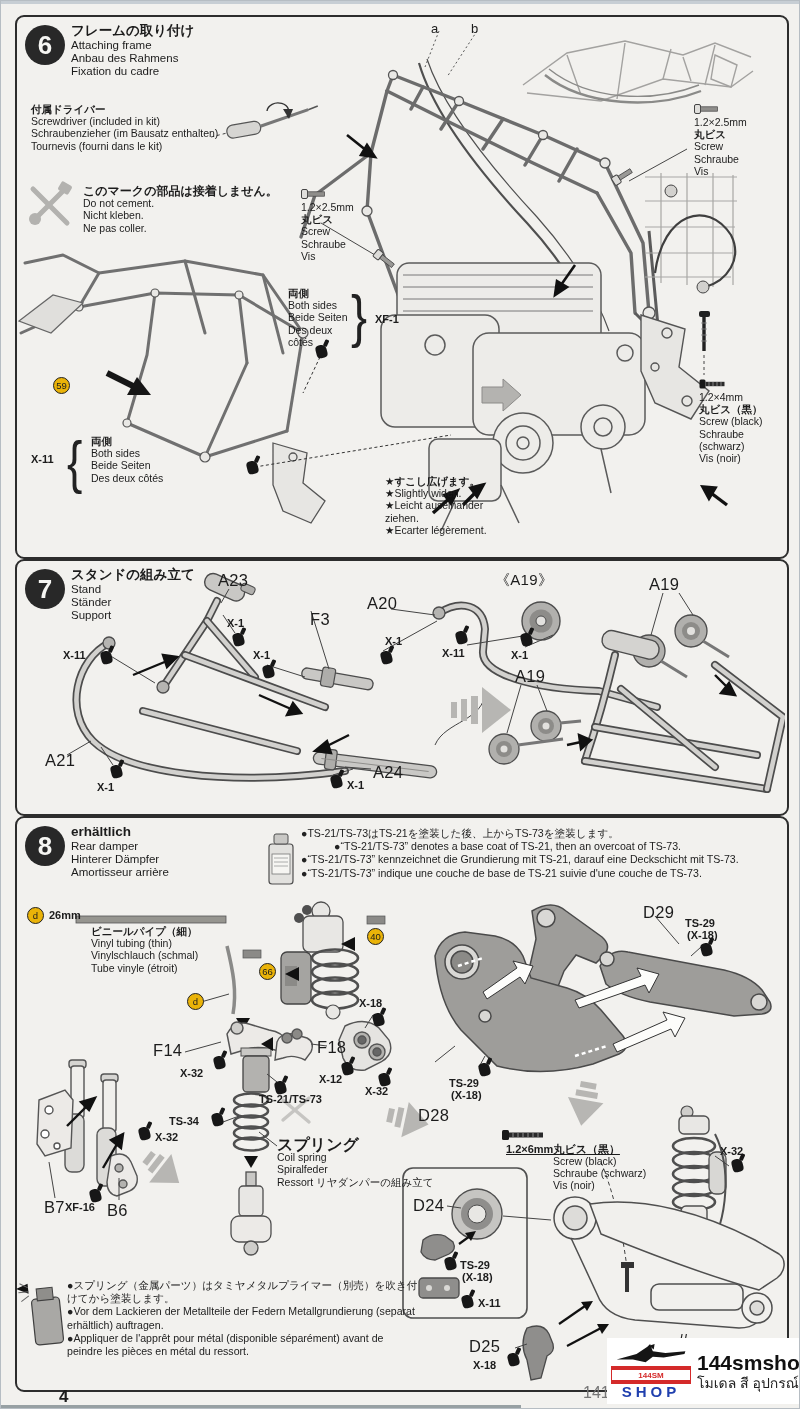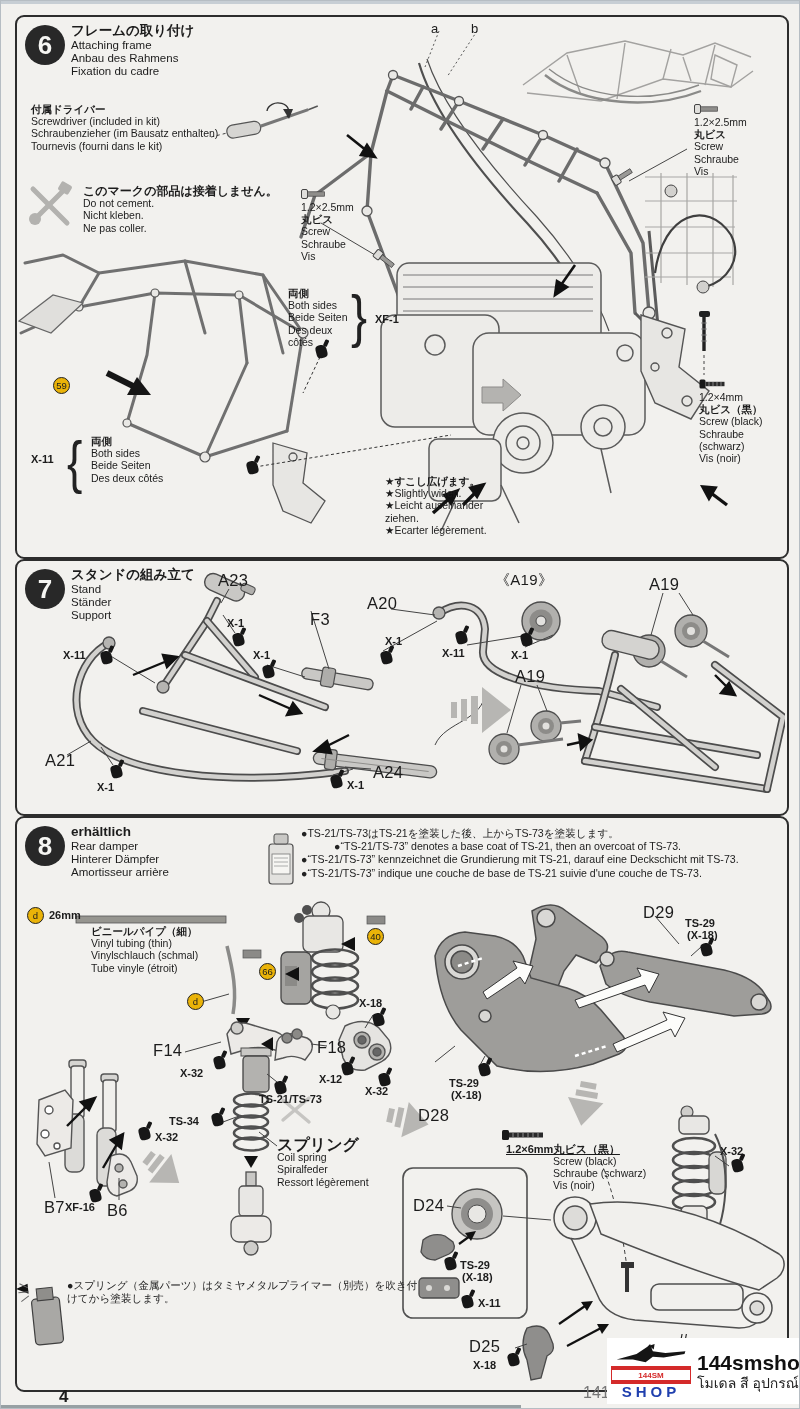--- a/index.html
+++ b/index.html
@@ -676,21 +676,21 @@
   <div class="pl" style="left:258px;top:1092px;">TS-21/TS-73</div>
   <span class="picon" style="left:211px;top:1112px;"></span>
   <div class="pl" style="left:168px;top:1114px;">TS-34</div>
   <span class="picon" style="left:138px;top:1126px;"></span>
   <div class="pl" style="left:154px;top:1130px;">X-32</div>
 
   <div class="lb" style="left:276px;top:1138px;">
     <span class="jb" style="font-size:16px;">スプリング</span>
     <span>Coil spring</span>
     <span>Spiralfeder</span>
-    <span>Ressort légèrement</span>
+    <span>Ressort リヤダンパーの組み立て</span>
   </div>
 
   <div class="part" style="left:43px;top:1197px;">B7</div>
   <span class="picon" style="left:89px;top:1188px;"></span>
   <div class="pl" style="left:64px;top:1200px;">XF-16</div>
   <div class="part" style="left:106px;top:1200px;">B6</div>
 
   <div class="part" style="left:642px;top:902px;">D29</div>
   <div class="pl" style="left:684px;top:916px;">TS-29</div>
   <div class="pl" style="left:686px;top:928px;">(X-18)</div>
@@ -718,20 +718,22 @@
   <div class="pl" style="left:477px;top:1296px;">X-11</div>
 
   <div class="part" style="left:468px;top:1336px;">D25</div>
   <div class="pl" style="left:472px;top:1358px;">X-18</div>
   <span class="picon" style="left:507px;top:1352px;"></span>
 
   <div class="part ital" style="left:679px;top:1328px;font-size:13px;">u</div>
 
   <div class="note" style="left:66px;top:1278px;width:352px;">
     <span style="display:block;">●スプリング（金属パーツ）はタミヤメタルプライマー（別売）を吹き付けてから塗装します。</span>
+    <span style="display:block;">●Vor dem Lackieren der Metallteile der Federn Metallgrundierung (separat erhältlich) auftragen.</span>
+    <span style="display:block;">●Appliquer de l'apprêt pour métal (disponible séparément) avant de peindre les pièces en métal du ressort.</span>
   </div>
 
   <div class="pagenum" style="left:58px;top:1386px;">4</div>
   <div class="kitcode" style="left:582px;top:1383px;">1413</div>
 
   <div class="wm">
     <div class="wm-left">
       <svg width="76" height="24" viewBox="0 0 84 26">
         <path d="M4,19 L26,13 L38,5 L41,2 L44,10 L58,12 L80,10 L79,13 L56,17 L44,16 L36,22 L22,19 Z" fill="#151515"></path>
         <path d="M40,4 L46,2 L45,8 Z" fill="#151515"></path>

